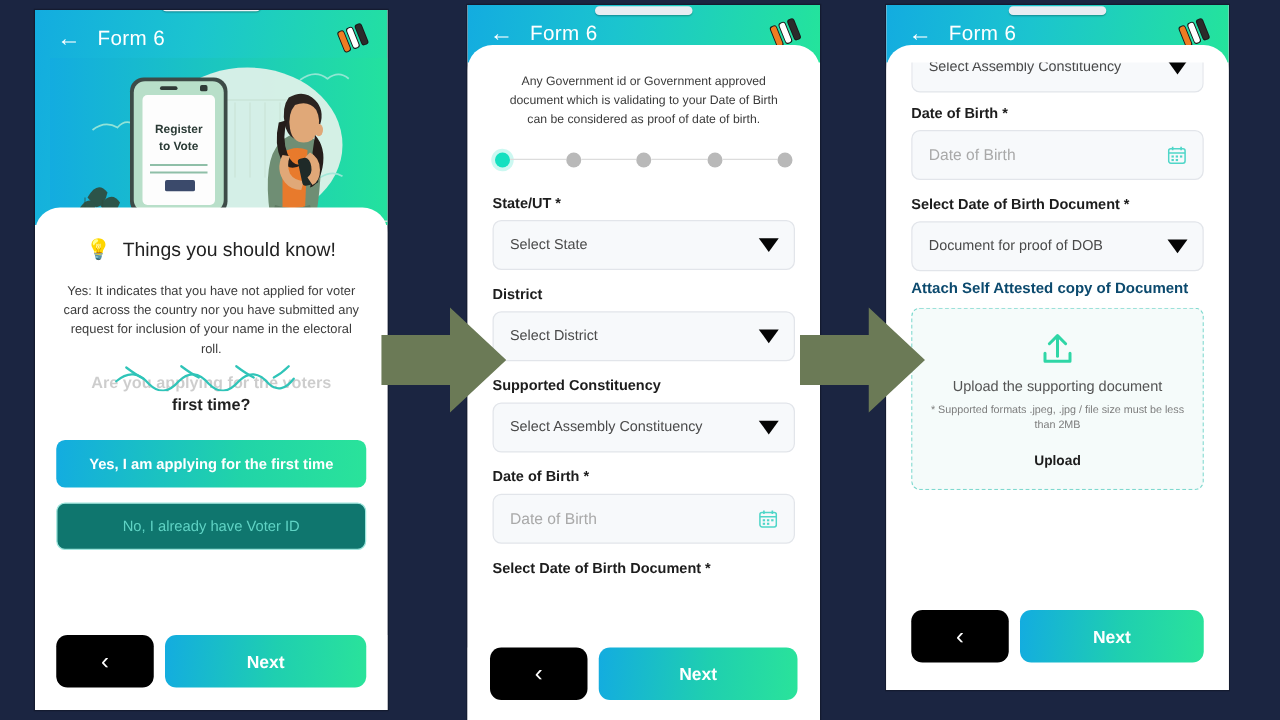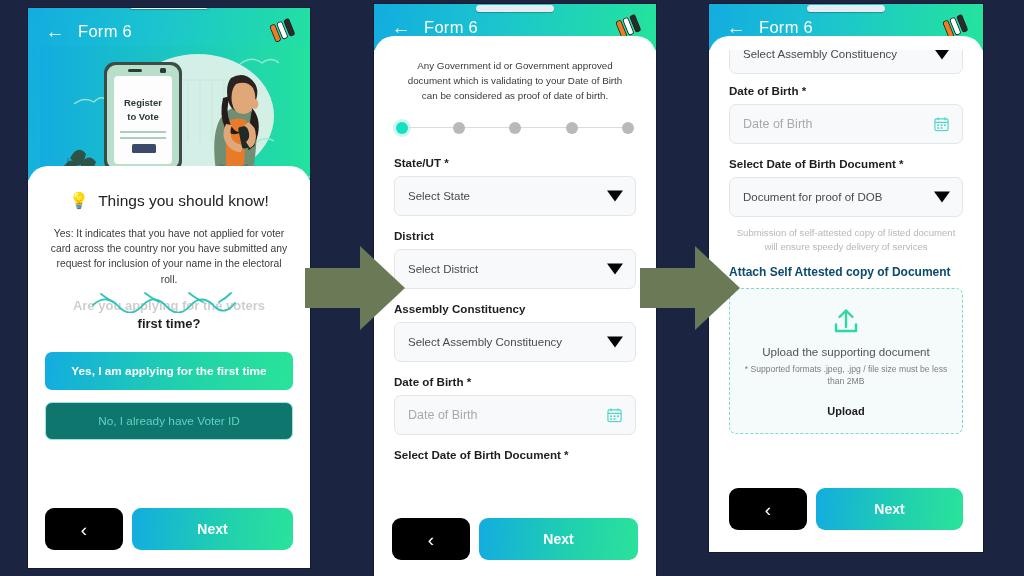--- a/index.html
+++ b/index.html
@@ -356,21 +356,21 @@
         <span class="select-val">Select State</span>
         <span class="caret"></span>
       </div>
 
       <div class="fld-label sp">District</div>
       <div class="select-box">
         <span class="select-val">Select District</span>
         <span class="caret"></span>
       </div>
 
-      <div class="fld-label sp">Assembly Constituency</div>
+      <div class="fld-label sp">Supported Constituency</div>
       <div class="select-box">
         <span class="select-val">Select Assembly Constituency</span>
         <span class="caret"></span>
       </div>
 
       <div class="fld-label sp">Date of Birth *</div>
       <div class="select-box">
         <span class="dob-ph">Date of Birth</span>
         <svg class="cal-icon" viewBox="0 0 16 16" xmlns="http://www.w3.org/2000/svg">
           <rect x="1" y="2.6" width="14" height="12.4" rx="1.8" fill="none" stroke="#4fd6c8" stroke-width="1.3"></rect>
@@ -440,21 +440,20 @@
           </g>
         </svg>
       </div>
 
       <div class="fld-label sp">Select Date of Birth Document *</div>
       <div class="select-box">
         <span class="select-val">Document for proof of DOB</span>
         <span class="caret"></span>
       </div>
 
-      <p class="hint">Submission of self-attested copy of listed document will ensure speedy delivery of services</p>
 
       <div class="attach-title">Attach Self Attested copy of Document</div>
 
       <div class="dropzone">
         <svg class="up-icon" width="30" height="28" viewBox="0 0 30 28" xmlns="http://www.w3.org/2000/svg">
           <g fill="none" stroke="#2fd6a6" stroke-width="2.4" stroke-linecap="round" stroke-linejoin="round">
             <path d="M15 20 V4"></path>
             <path d="M8.5 10 L15 3.5 L21.5 10"></path>
             <path d="M5 17.5 V24 H25 V17.5"></path>
           </g>

